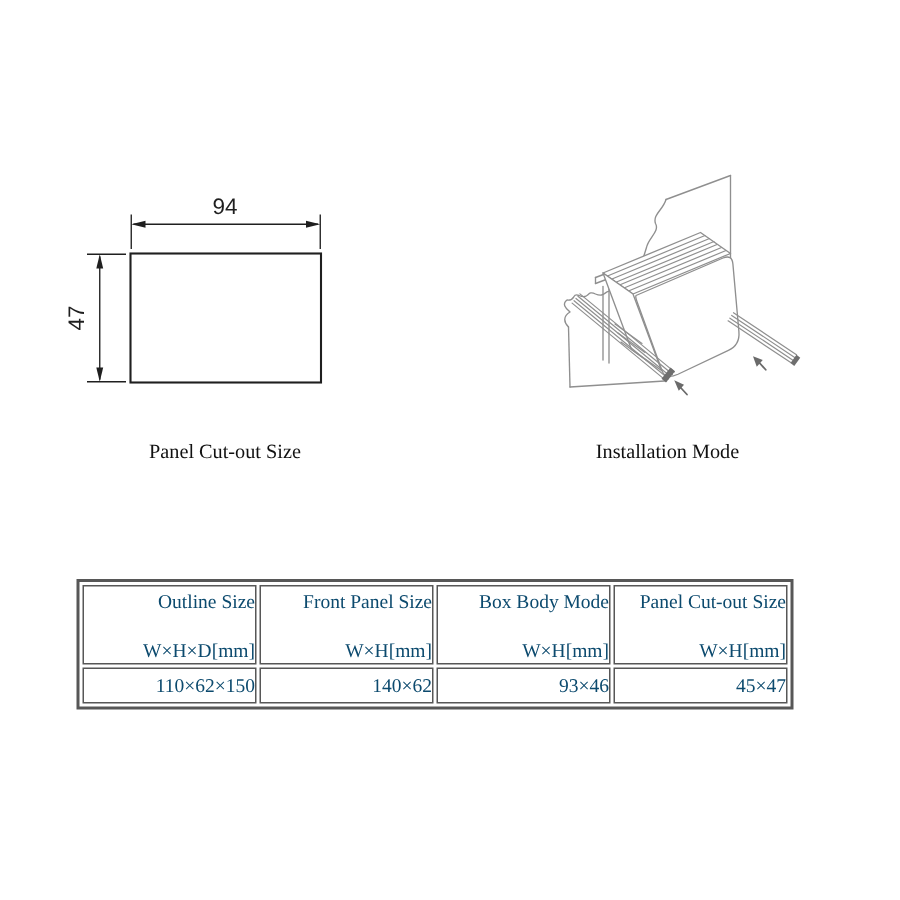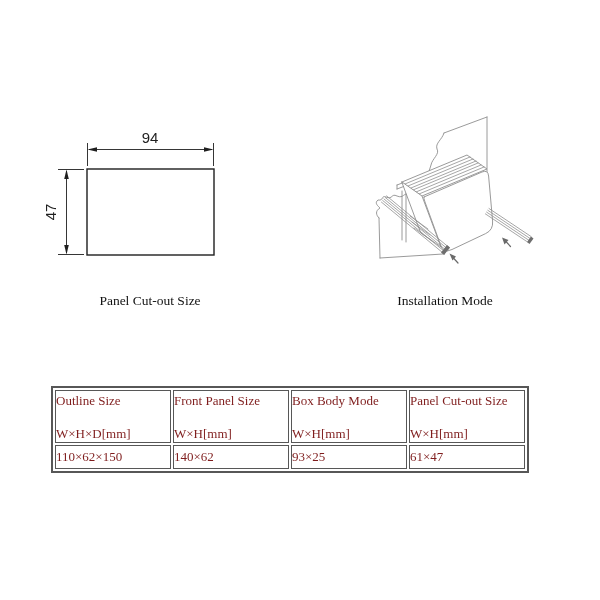--- a/index.html
+++ b/index.html
@@ -7,22 +7,22 @@
     width:600px;height:600px;position:relative;background:#ffffff;
     font-family:"Liberation Serif", serif;color:#1a1a1a;overflow:hidden;
   }
   #fig-layer{position:absolute;left:0;top:0;width:600px;height:600px;}
   .tablewrap{position:absolute;left:51px;top:386px;width:478px;}
   table.spec{
     width:100%;border-collapse:separate;border-spacing:2px;
     border:2px solid #575757;background:#ffffff;table-layout:fixed;
   }
   table.spec td{
-    border:1px solid #575757;text-align:left;vertical-align:middle;
-    font-size:13px;color:#7f1d1d;padding:0;background:#ffffff;
+    border:1px solid #575757;text-align:right;vertical-align:middle;
+    font-size:13px;color:#0c4a6e;padding:0;background:#ffffff;
   }
   tr.hdr td{height:44px;}
   tr.val td{height:22px;}
   .hline1{margin-top:1px;line-height:17px;}
   .hline2{margin-top:16px;line-height:17px;}
 </style>
 </head>
 <body>
 
 <svg id="fig-layer" viewBox="0 0 600 600">
@@ -138,18 +138,18 @@
           <div class="hline2">W×H[mm]</div>
         </td>
         <td>
           <div class="hline1">Panel Cut-out Size</div>
           <div class="hline2">W×H[mm]</div>
         </td>
       </tr>
       <tr class="val">
         <td>110×62×150</td>
         <td>140×62</td>
-        <td>93×25</td>
-        <td>61×47</td>
+        <td>93×46</td>
+        <td>45×47</td>
       </tr>
     </tbody>
   </table>
 </div>
 
 </body></html>

